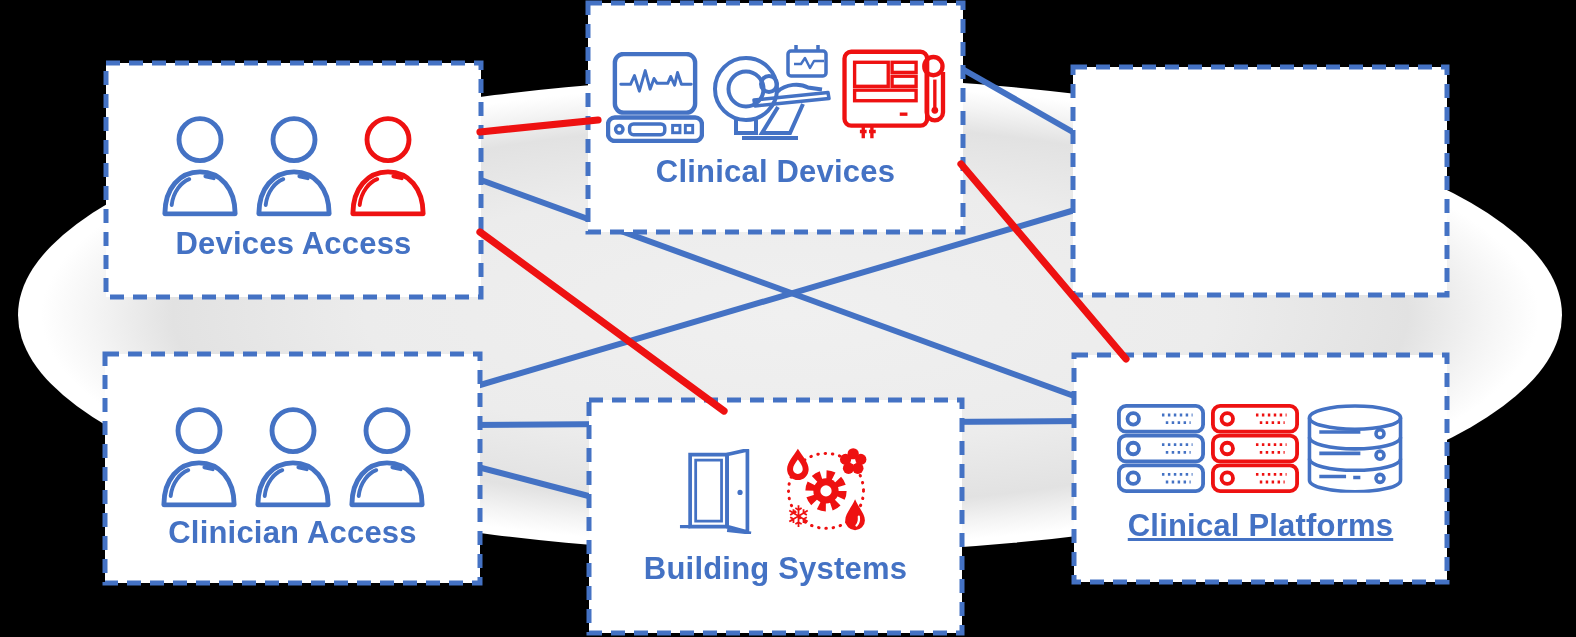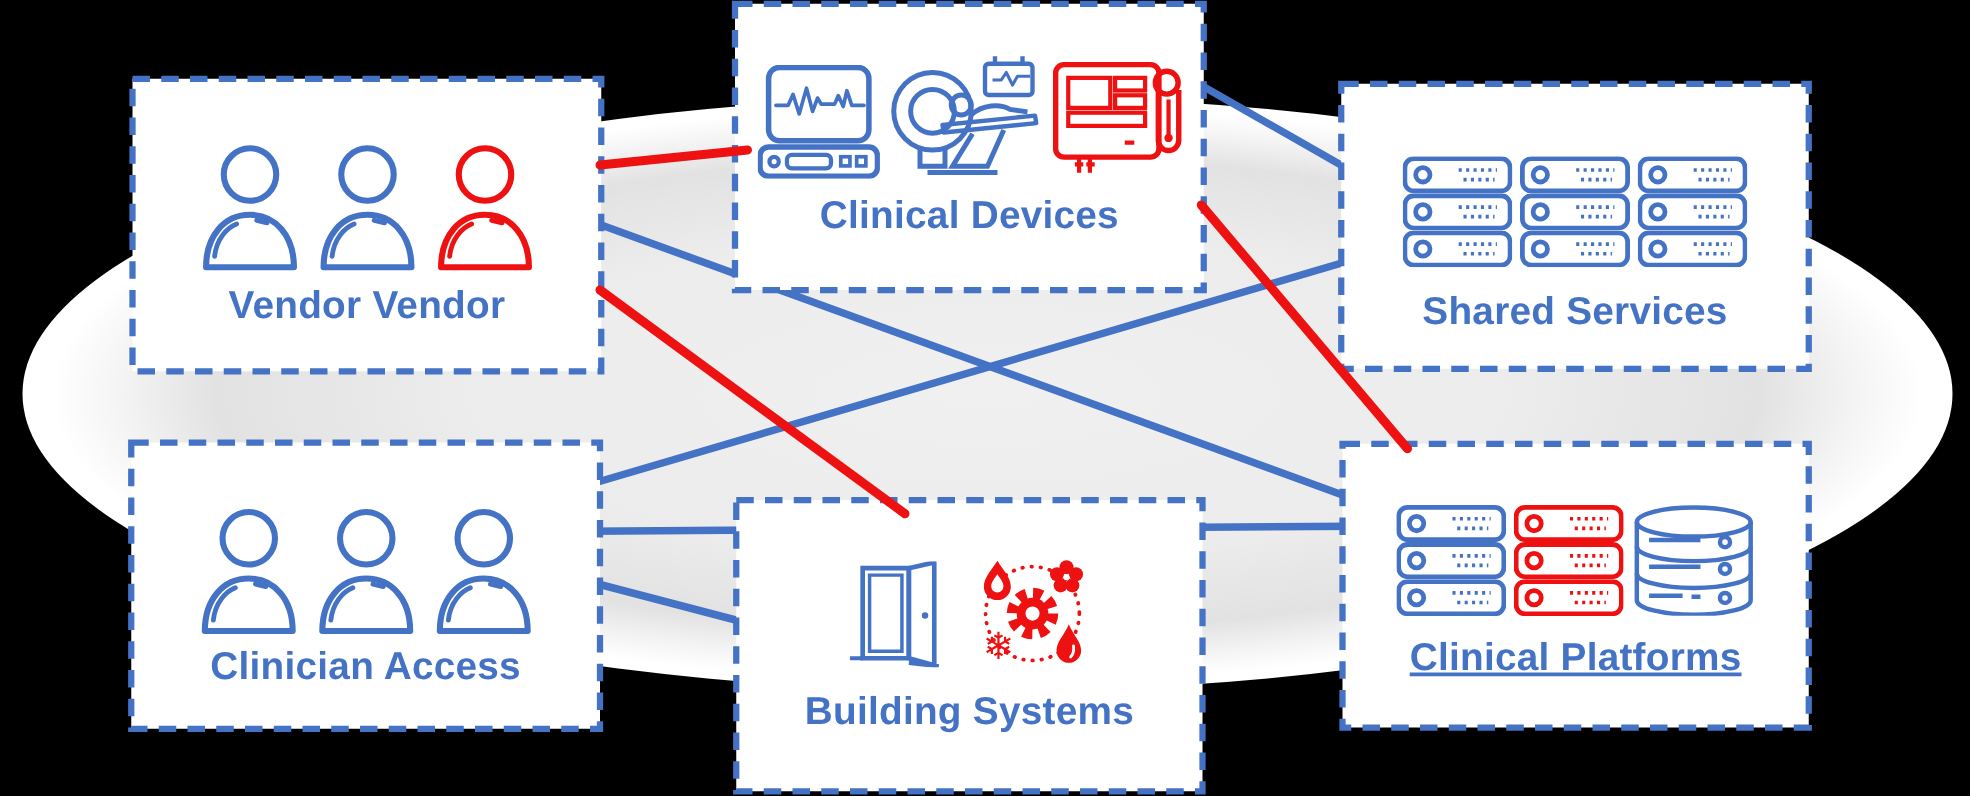--- a/index.html
+++ b/index.html
@@ -185,85 +185,71 @@
       <svg class="icon i-person blue" viewBox="0 0 84 104">
           <use href="#sym-person"></use>
         </svg>
       <svg class="icon i-person blue" viewBox="0 0 84 104">
           <use href="#sym-person"></use>
         </svg>
       <svg class="icon i-person red" viewBox="0 0 84 104">
           <use href="#sym-person"></use>
         </svg>
     </div>
-    <div class="label">Vendor Vendor</div>
+    <div class="label">Devices Access</div>
   </div>
 
   <div class="node" id="box-devices" style="left:588px;top:3px;width:375px;height:229px;">
     <div class="icons">
       <svg class="icon i-ekg blue" viewBox="0 0 100 93">
           <use href="#sym-ekg"></use>
         </svg>
       <svg class="icon i-mri blue" viewBox="0 0 122 100">
           <use href="#sym-mri"></use>
         </svg>
       <svg class="icon i-redmon red" viewBox="0 0 108 102">
           <use href="#sym-redmon"></use>
         </svg>
     </div>
     <div class="label">Clinical Devices</div>
   </div>
 
-  <div class="node" id="box-shared" style="left:1073px;top:67px;width:374px;height:228px;">
+
+  <div class="node" id="box-clinician" style="left:105px;top:354px;width:375px;height:229px;">
+    <div class="icons">
+      <svg class="icon i-person blue" viewBox="0 0 84 104">
+          <use href="#sym-person"></use>
+        </svg>
+      <svg class="icon i-person blue" viewBox="0 0 84 104">
+          <use href="#sym-person"></use>
+        </svg>
+      <svg class="icon i-person blue" viewBox="0 0 84 104">
+          <use href="#sym-person"></use>
+        </svg>
+    </div>
+    <div class="label">Clinician Access</div>
+  </div>
+
+  <div class="node" id="box-building" style="left:589px;top:400px;width:373px;height:233px;">
+    <div class="icons">
+      <svg class="icon i-door blue" viewBox="0 0 80 92">
+          <use href="#sym-door"></use>
+        </svg>
+      <svg class="icon i-hvac red" viewBox="0 0 100 96">
+          <use href="#sym-hvac"></use>
+        </svg>
+    </div>
+    <div class="label">Building Systems</div>
+  </div>
+
+  <div class="node" id="box-platforms" style="left:1074px;top:355px;width:373px;height:227px;">
     <div class="icons">
       <svg class="icon i-stack blue" viewBox="0 0 92 93">
           <use href="#sym-server-stack"></use>
         </svg>
-      <svg class="icon i-stack blue" viewBox="0 0 92 93">
-          <use href="#sym-server-stack"></use>
-        </svg>
-      <svg class="icon i-stack blue" viewBox="0 0 92 93">
-          <use href="#sym-server-stack"></use>
-        </svg>
-    </div>
-    <div class="label">Shared Services</div>
-  </div>
-
-  <div class="node" id="box-clinician" style="left:105px;top:354px;width:375px;height:229px;">
-    <div class="icons">
-      <svg class="icon i-person blue" viewBox="0 0 84 104">
-          <use href="#sym-person"></use>
-        </svg>
-      <svg class="icon i-person blue" viewBox="0 0 84 104">
-          <use href="#sym-person"></use>
-        </svg>
-      <svg class="icon i-person blue" viewBox="0 0 84 104">
-          <use href="#sym-person"></use>
-        </svg>
-    </div>
-    <div class="label">Clinician Access</div>
-  </div>
-
-  <div class="node" id="box-building" style="left:589px;top:400px;width:373px;height:233px;">
-    <div class="icons">
-      <svg class="icon i-door blue" viewBox="0 0 80 92">
-          <use href="#sym-door"></use>
-        </svg>
-      <svg class="icon i-hvac red" viewBox="0 0 100 96">
-          <use href="#sym-hvac"></use>
-        </svg>
-    </div>
-    <div class="label">Building Systems</div>
-  </div>
-
-  <div class="node" id="box-platforms" style="left:1074px;top:355px;width:373px;height:227px;">
-    <div class="icons">
-      <svg class="icon i-stack blue" viewBox="0 0 92 93">
-          <use href="#sym-server-stack"></use>
-        </svg>
       <svg class="icon i-stack red" viewBox="0 0 92 93">
           <use href="#sym-server-stack"></use>
         </svg>
       <svg class="icon i-db blue" viewBox="0 0 112 100">
           <use href="#sym-database"></use>
         </svg>
     </div>
     <div class="label">Clinical Platforms</div>
   </div>
 

